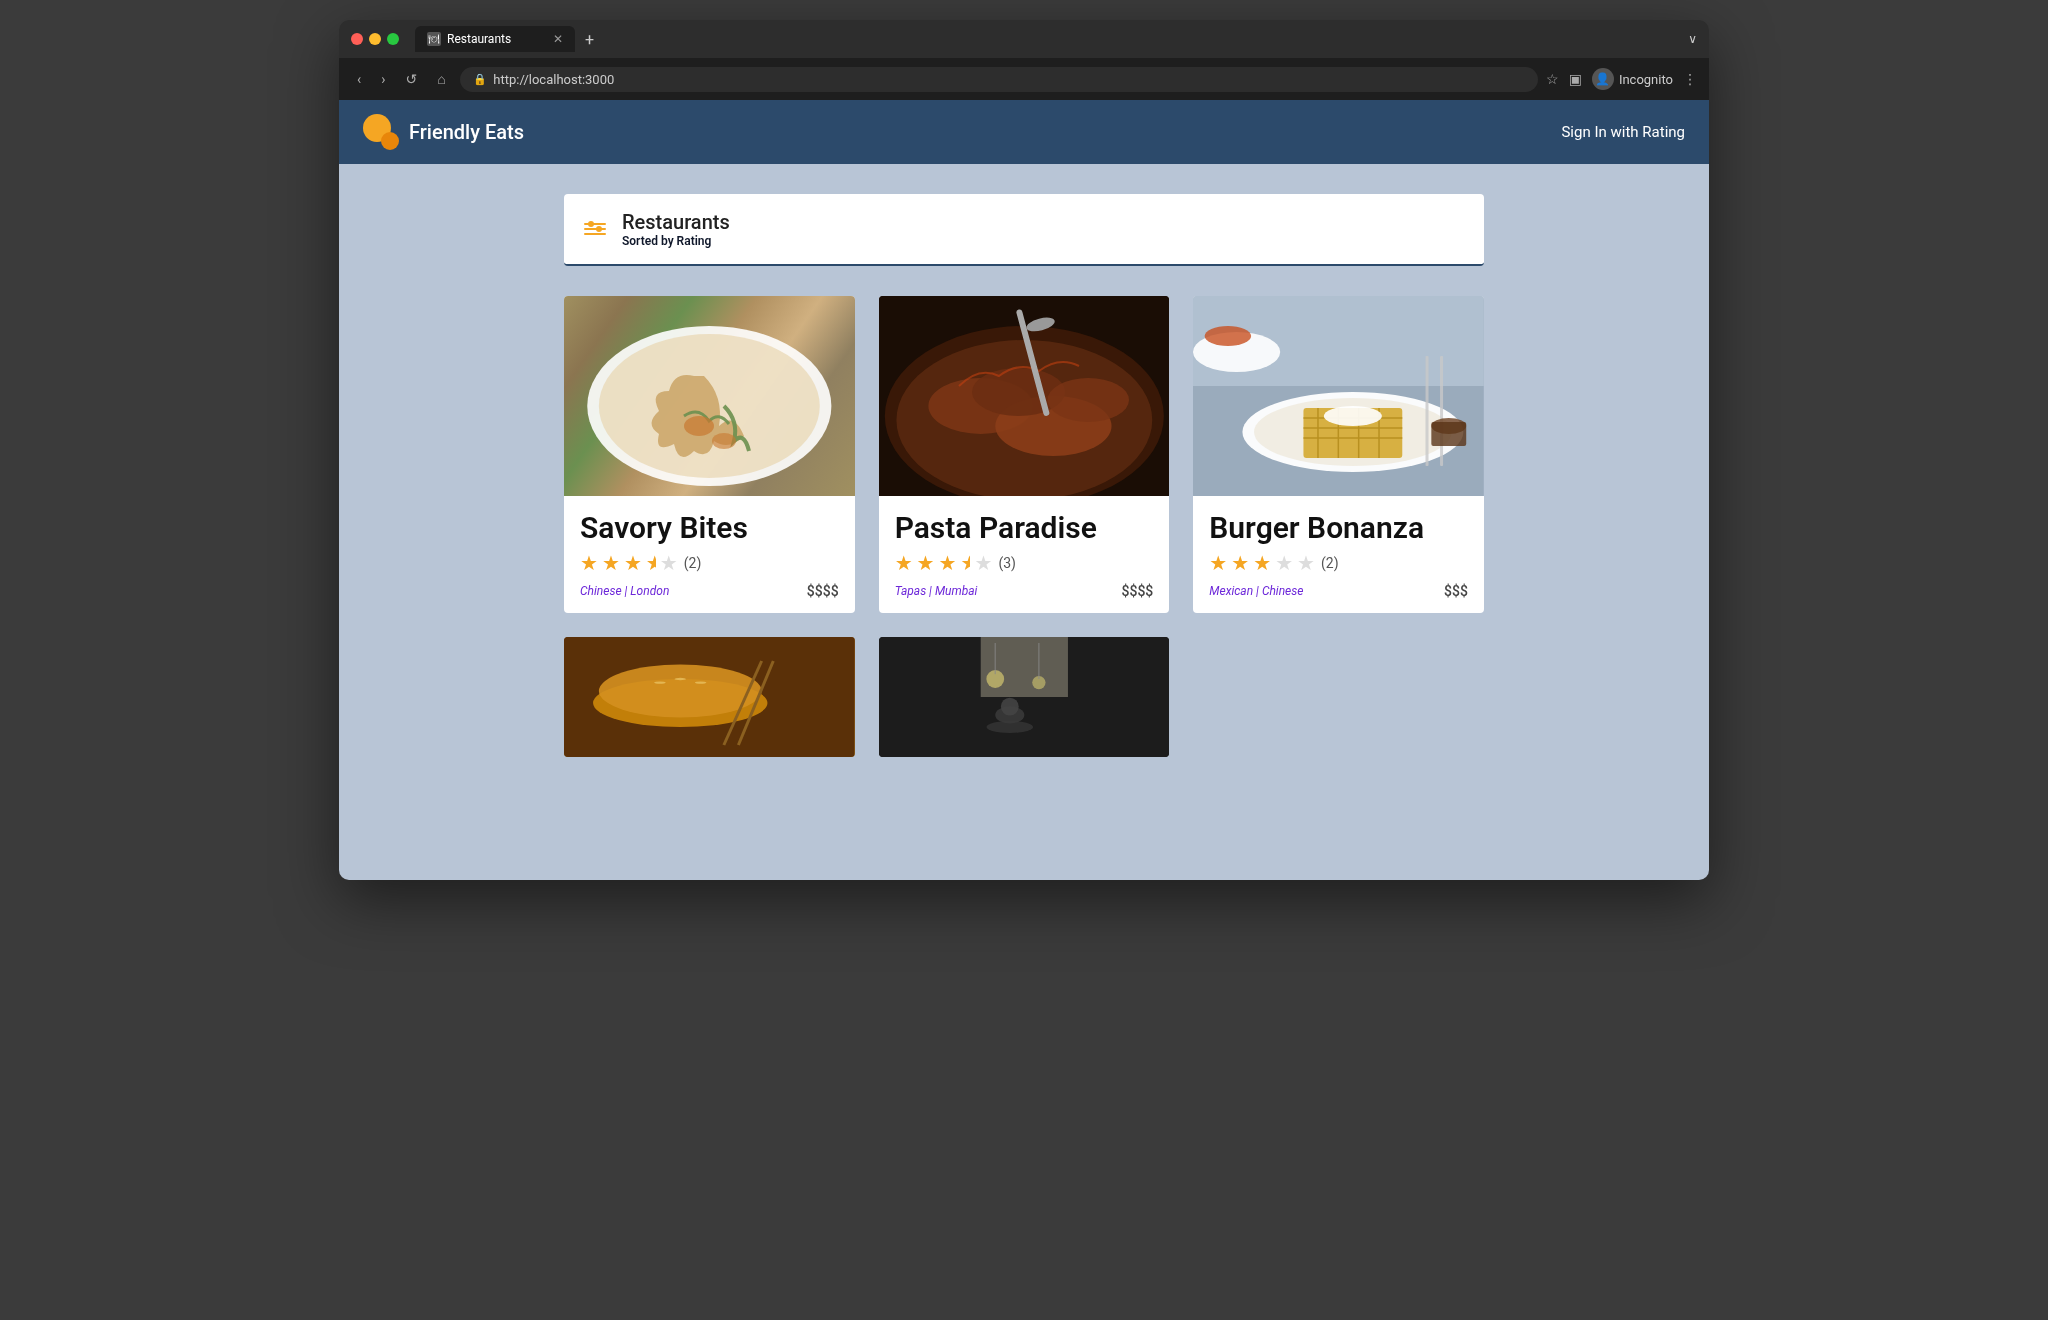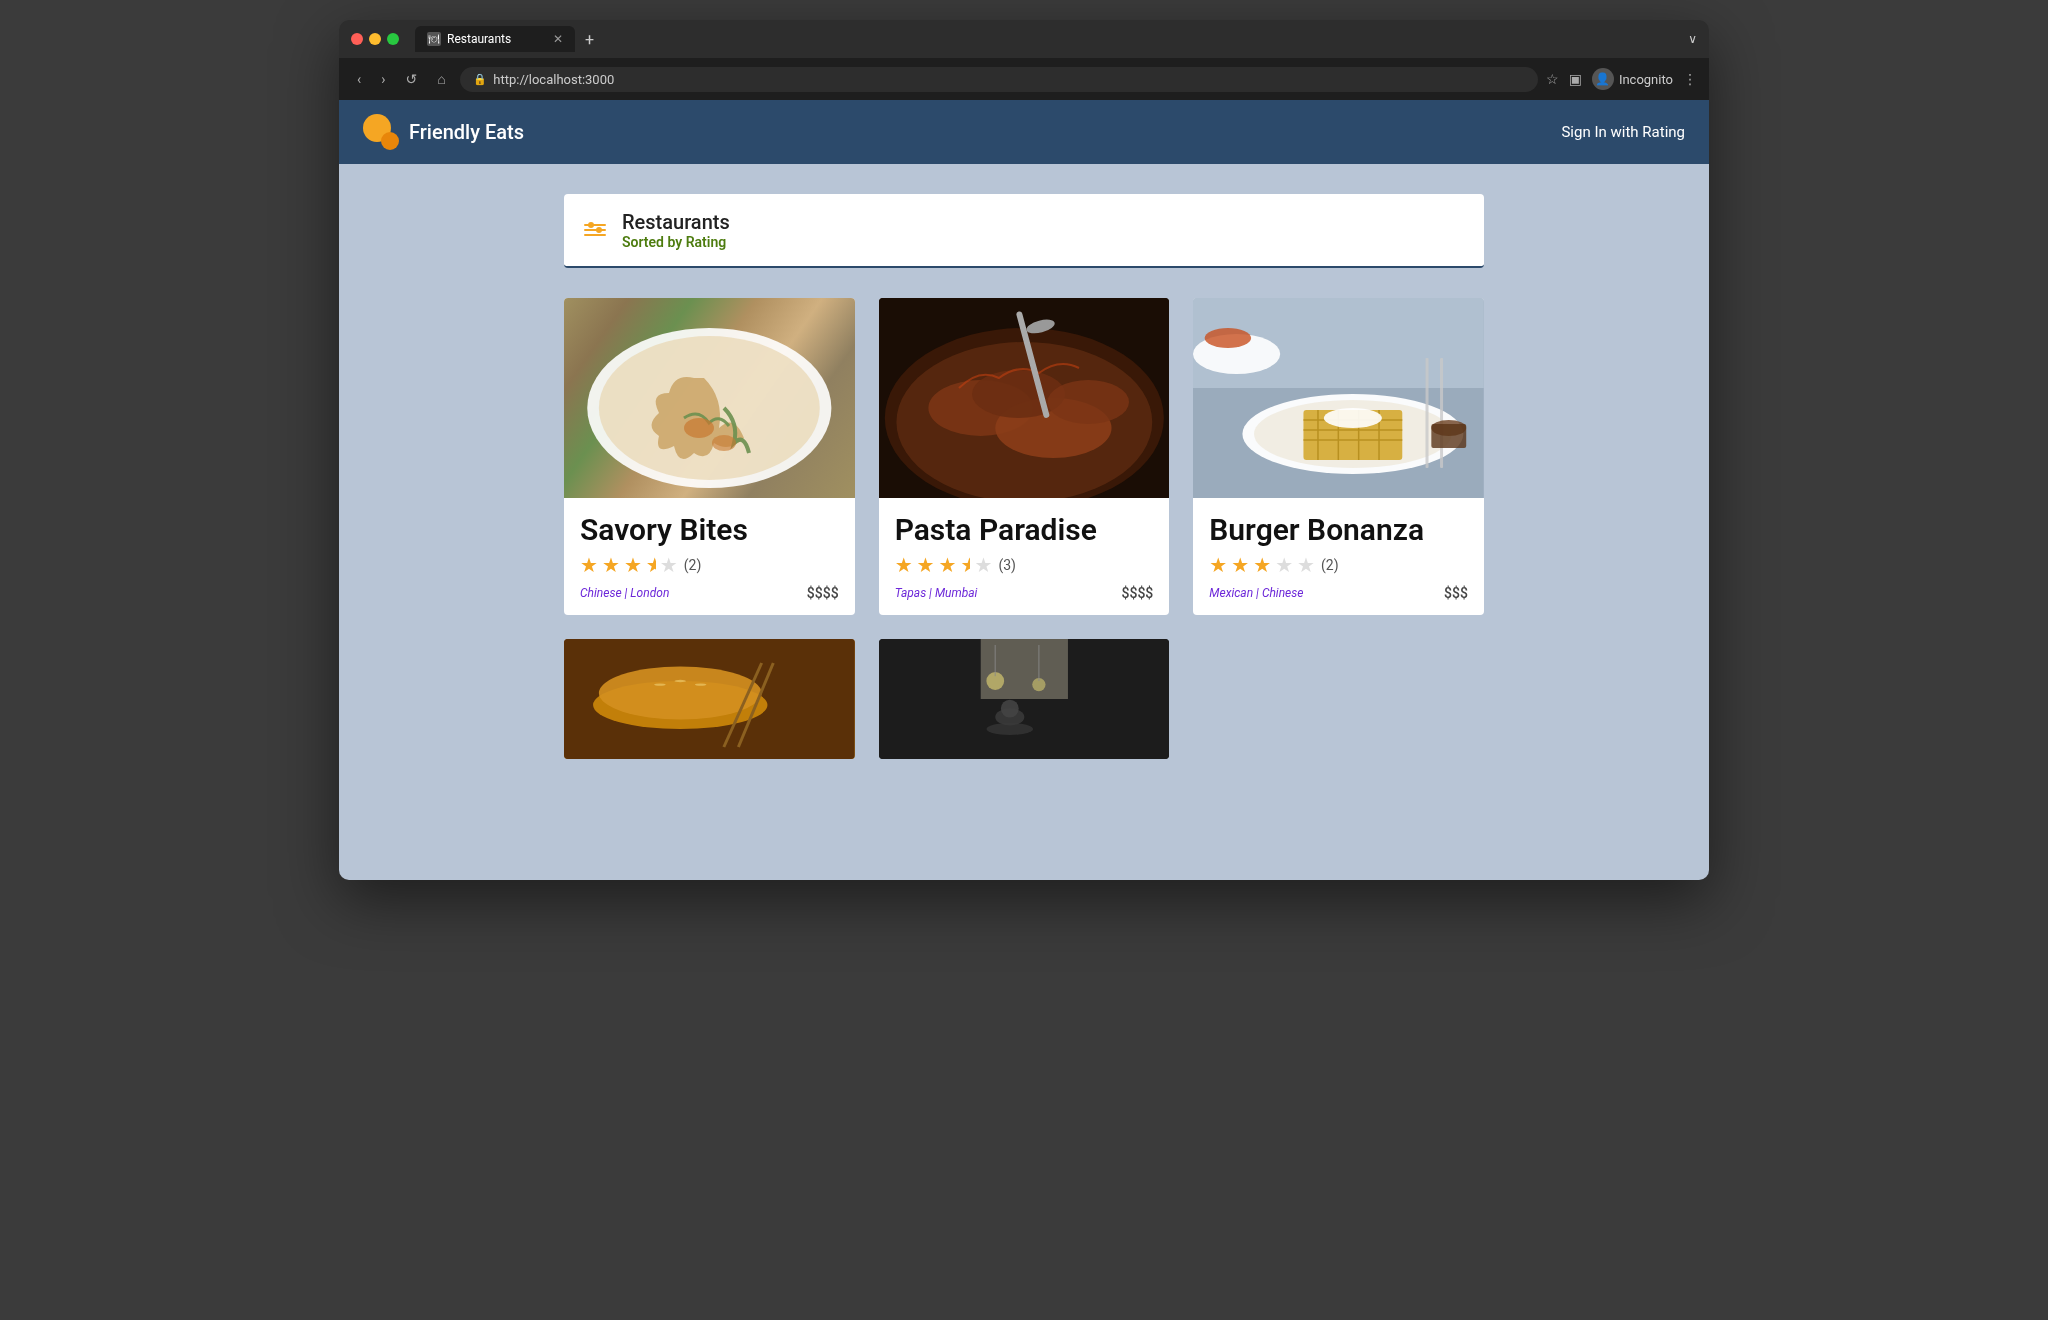--- a/index.html
+++ b/index.html
@@ -270,22 +270,22 @@
 
     .section-info { flex: 1; }
 
     .section-title {
       font-size: 20px;
       font-weight: 500;
       color: #222;
     }
 
     .section-subtitle {
-      font-size: 14px;
-      color: #4d7c0f;
+      font-size: 12px;
+      color: #0f172a;
       font-weight: 600;
     }
 
     
     .restaurants-grid {
       display: grid;
       grid-template-columns: repeat(3, 1fr);
       gap: 24px;
     }
 

